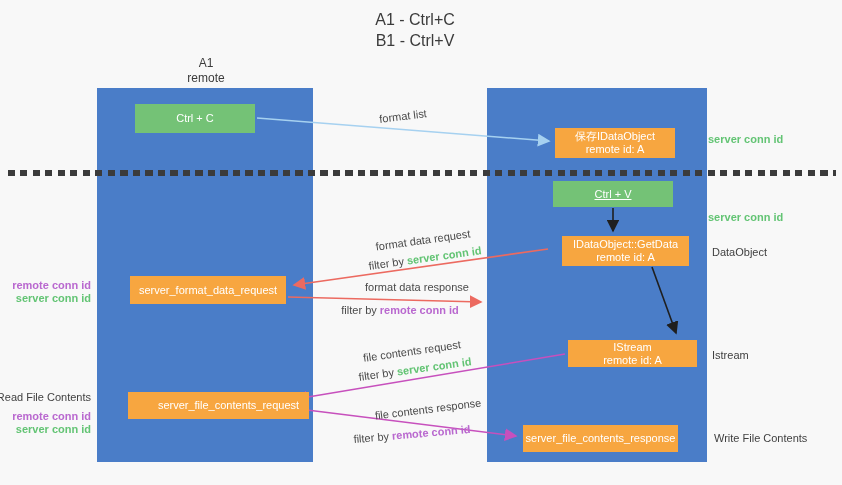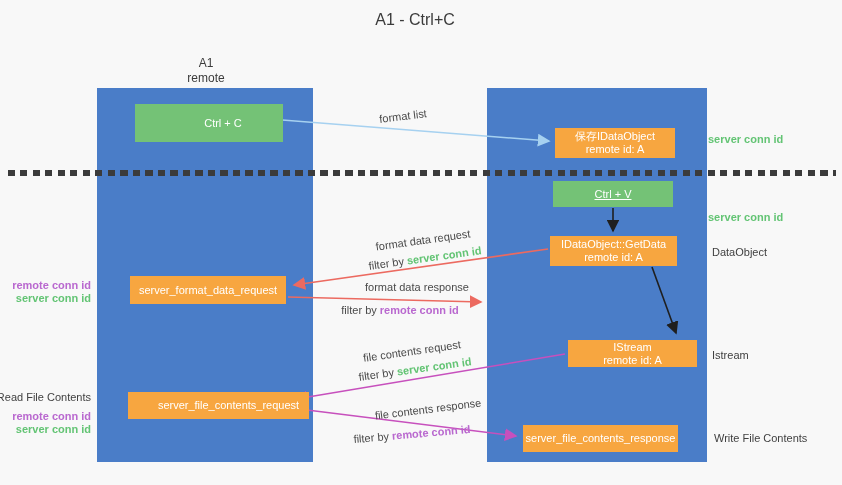--- a/index.html
+++ b/index.html
@@ -28,24 +28,24 @@
     z-index:2;
   }
   svg.arrows { position:absolute; left:0; top:0; z-index:2; pointer-events:none; }
   .node {
     position:absolute; color:#fff; font-size:11px; line-height:13px;
     display:flex; flex-direction:column; align-items:center; justify-content:center;
     text-align:center; z-index:3; white-space:nowrap;
   }
   .green  { background:#74c276; }
   .orange { background:#f7a640; }
-  #ctrl-c    { left:135px; top:104px; width:120px; height:38px;padding-left:28px; }
+  #ctrl-c    { left:135px; top:104px; width:120px; height:29px; }
   #save-obj  { left:555px; top:128px; width:120px; height:30px; }
   #ctrl-v    { left:553px; top:181px; width:120px; height:26px;text-decoration:underline; }
-  #getdata   { left:550px; top:236px; width:127px; height:30px; }
+  #getdata   { left:562px; top:236px; width:127px; height:30px; }
   #fmt-req   { left:130px; top:276px; width:156px; height:28px; }
   #fmt-resp  { left:487px; top:289px; width:152px; height:27px; }
   #istream   { left:568px; top:340px; width:129px; height:27px; }
   #file-req  { left:128px; top:392px; width:161px; height:27px;padding-left:20px; }
   #file-resp { left:523px; top:425px; width:155px; height:27px; }
   .elabel {
     position:absolute; font-size:11px; color:#4a4a4a; white-space:nowrap;
     z-index:4; transform:translate(-50%,-50%);
   }
   .r7 { transform:translate(-50%,-50%) rotate(-7deg); }
@@ -74,20 +74,21 @@
   #side-read       { right:751px; top:391px; }
   #side-left-ids2  { right:751px; top:410px; }
 </style>
 </head>
 <body>
 
 <div class="canvas">
 
   <div class="title">
     <div>A1 - Ctrl+C</div>
+    <div>B1 - Ctrl+V</div>
   </div>
 
   <div class="col-header a1">
     <div>A1</div>
     <div>remote</div>
   </div>
 
   <div class="col col-a1"></div>
   <div class="col col-b1"></div>
 

